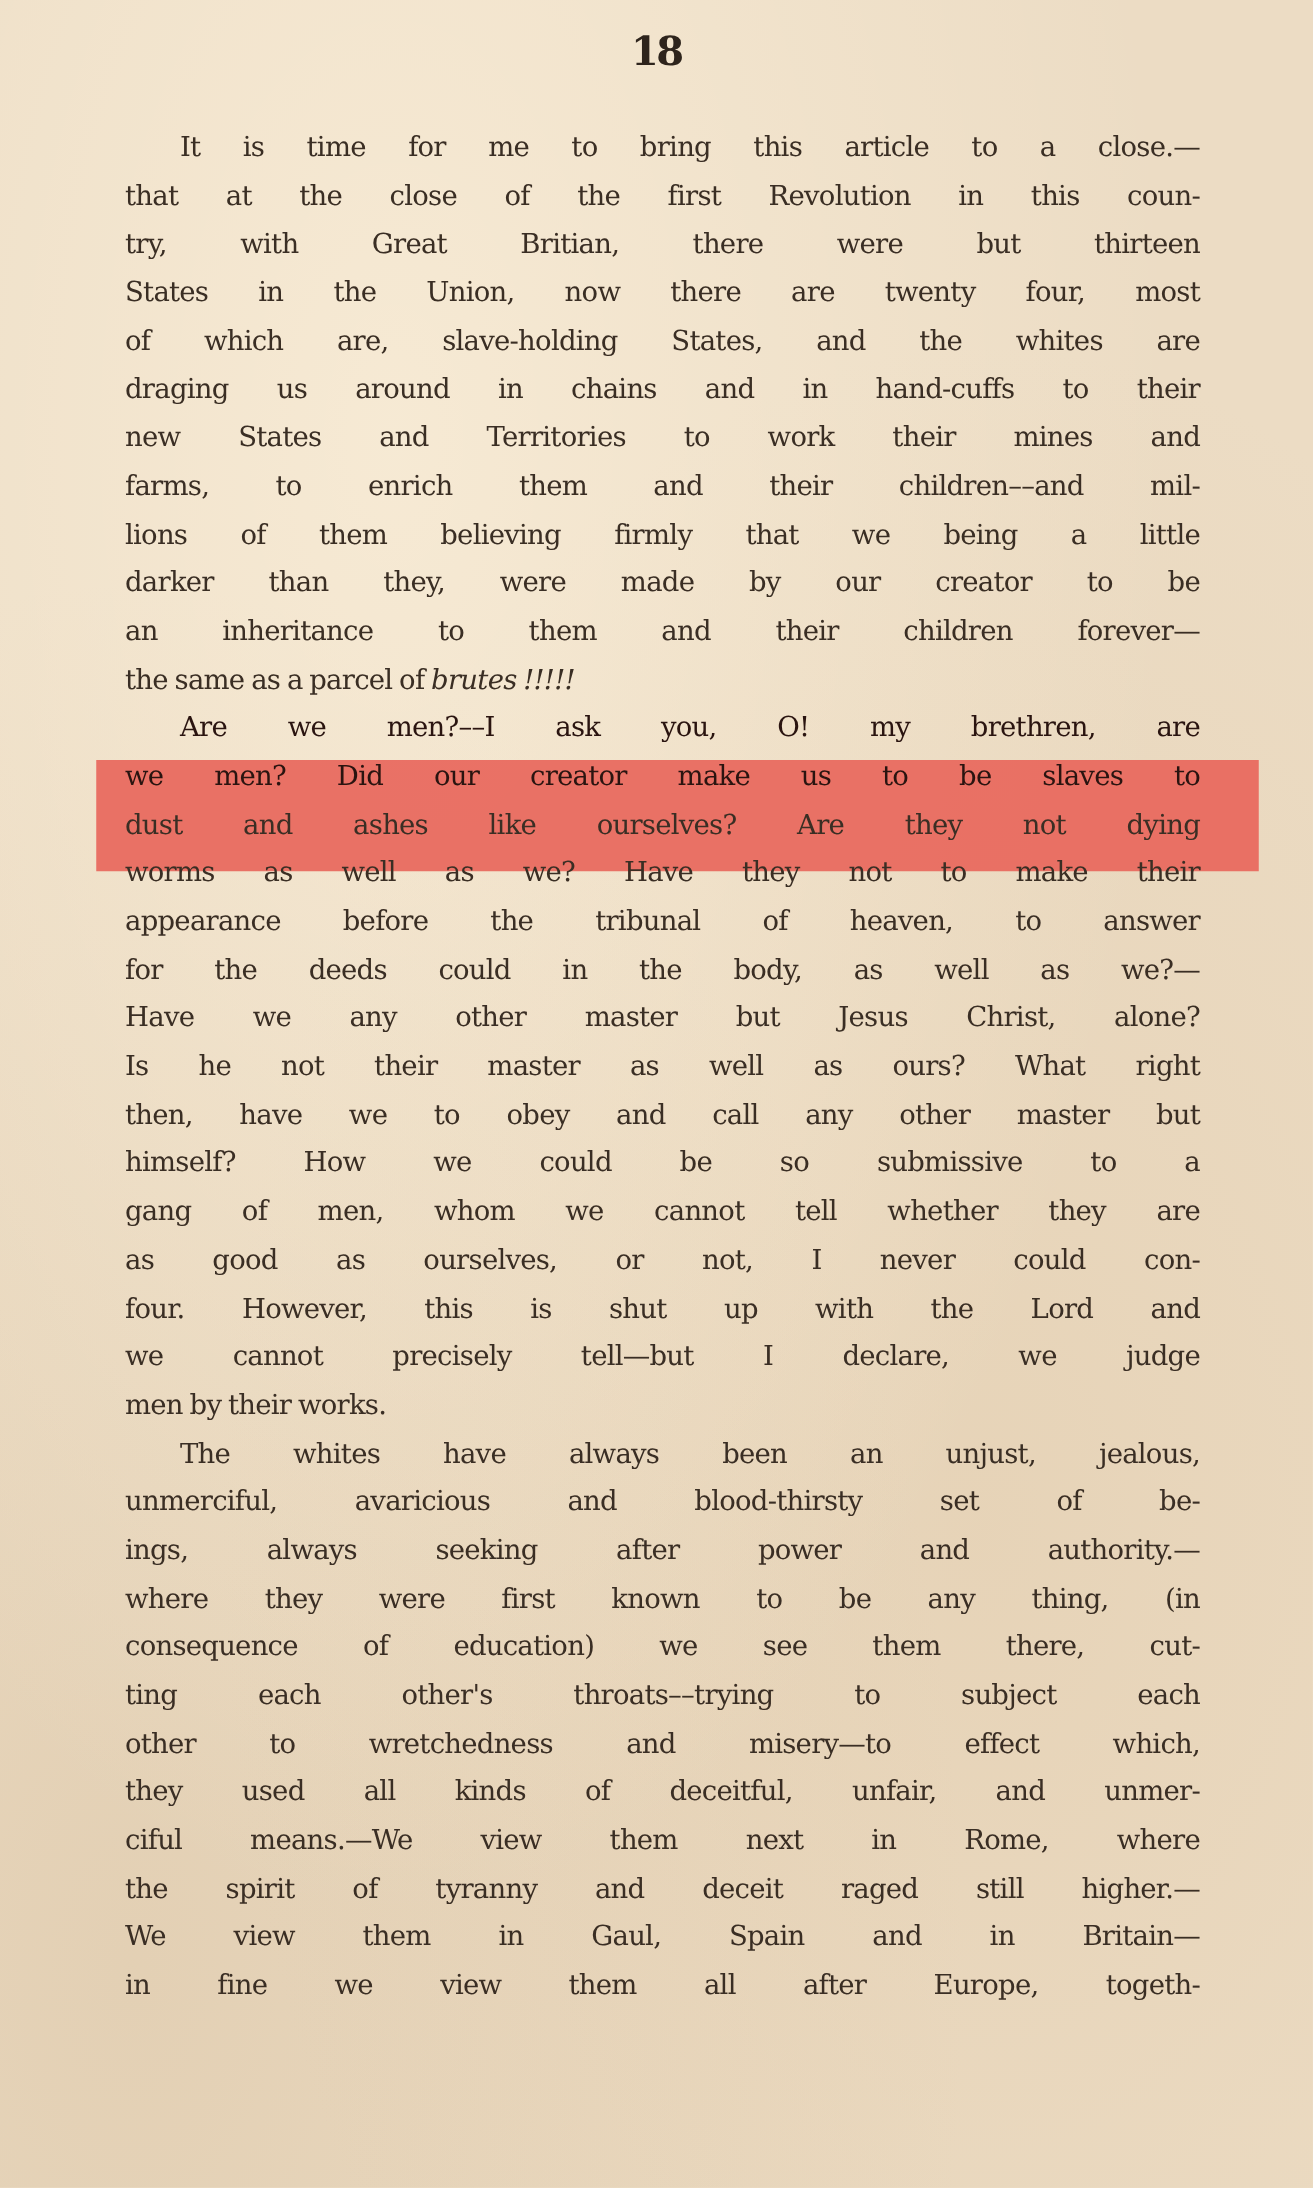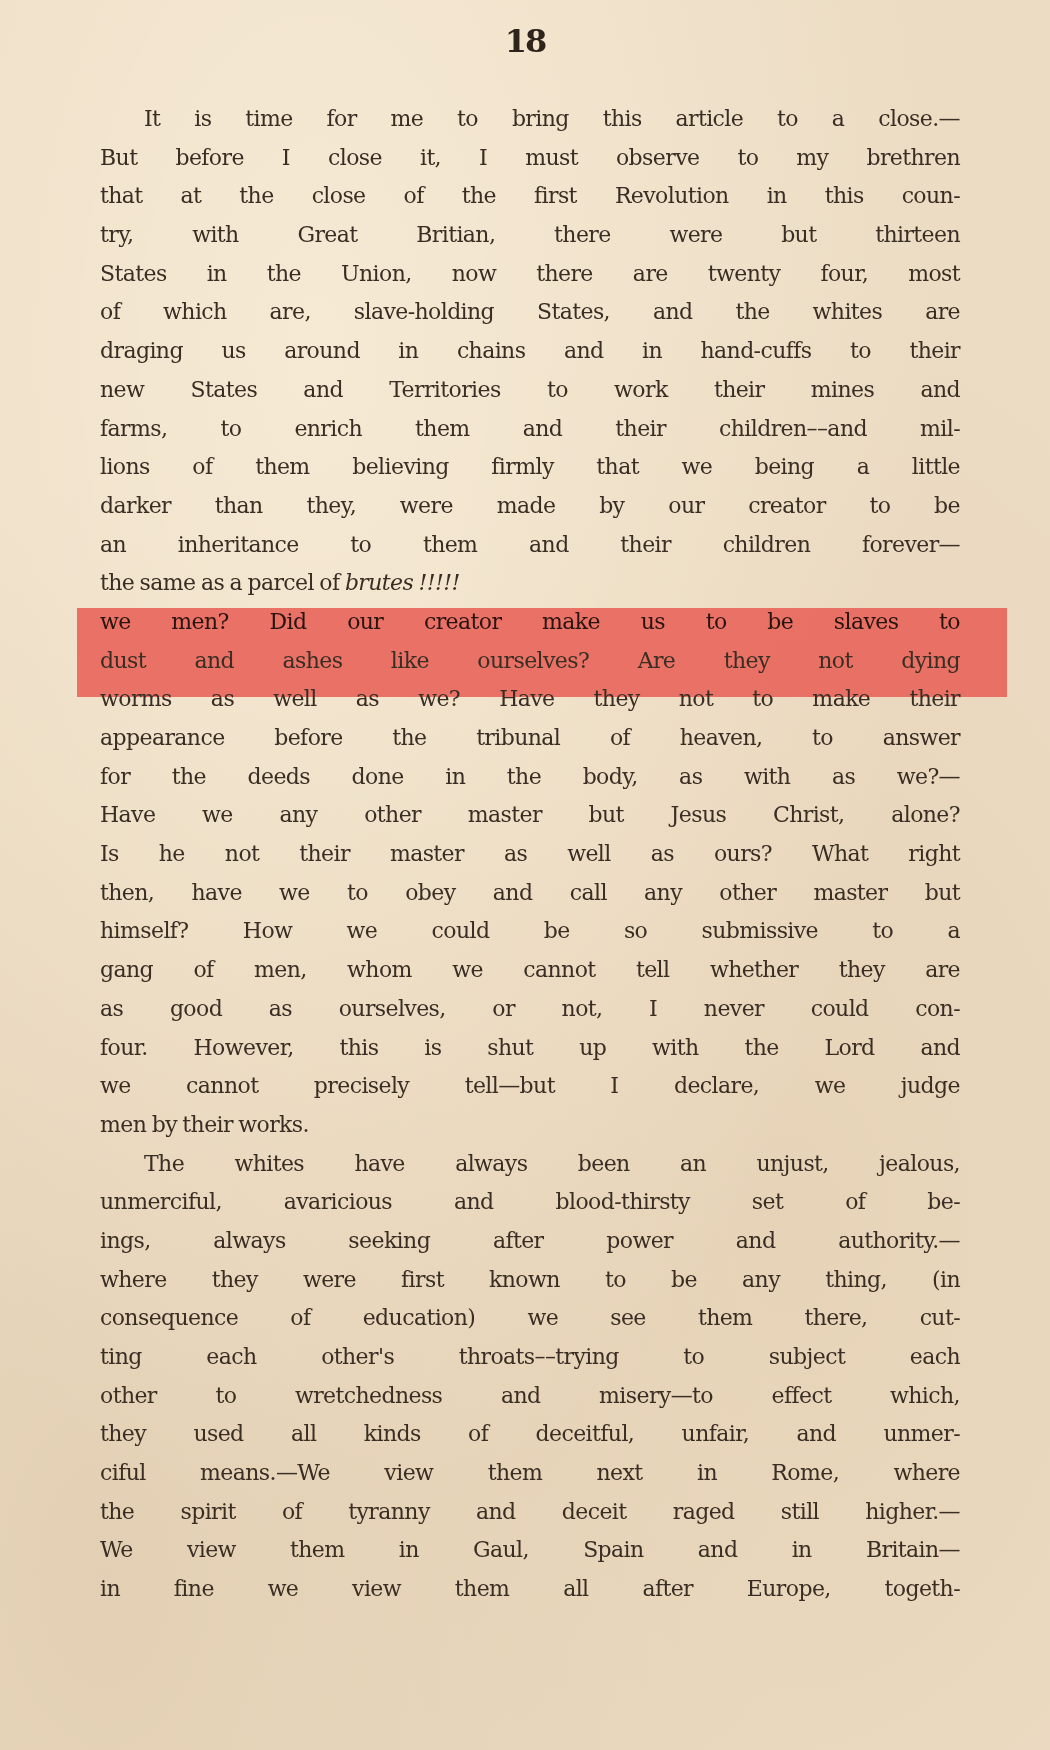--- a/index.html
+++ b/index.html
@@ -71,37 +71,37 @@
   </style>
 </head>
 <body>
 
 <div class="page">
   <div class="highlight"></div>
   <div class="page-number">18</div>
 
   <div class="text-column">
     <div class="line indent">It is time for me to bring this article to a close.—</div>
-    <div class="line">But before I close it, I must observe to my brethren</div>
     <div class="line">that at the close of the first Revolution in this coun-</div>
     <div class="line">try, with Great Britian, there were but thirteen</div>
     <div class="line">States in the Union, now there are twenty four, most</div>
     <div class="line">of which are, slave-holding States, and the whites are</div>
     <div class="line">draging us around in chains and in hand-cuffs to their</div>
     <div class="line">new States and Territories to work their mines and</div>
     <div class="line">farms, to enrich them and their children––and mil-</div>
     <div class="line">lions of them believing firmly that we being a little</div>
     <div class="line">darker than they, were made by our creator to be</div>
     <div class="line">an inheritance to them and their children forever—</div>
     <div class="line last"><span>the same as a parcel of </span><span class="it">brutes !!!!!</span></div>
+    <div class="line indent hl-line">Are we men?––I ask you, O! my brethren, are</div>
     <div class="line hl-line">we men? Did our creator make us to be slaves to</div>
     <div class="line">dust and ashes like ourselves? Are they not dying</div>
     <div class="line">worms as well as we? Have they not to make their</div>
     <div class="line">appearance before the tribunal of heaven, to answer</div>
-    <div class="line">for the deeds done in the body, as with as we?—</div>
+    <div class="line">for the deeds could in the body, as well as we?—</div>
     <div class="line">Have we any other master but Jesus Christ, alone?</div>
     <div class="line">Is he not their master as well as ours? What right</div>
     <div class="line">then, have we to obey and call any other master but</div>
     <div class="line">himself? How we could be so submissive to a</div>
     <div class="line">gang of men, whom we cannot tell whether they are</div>
     <div class="line">as good as ourselves, or not, I never could con-</div>
     <div class="line">four. However, this is shut up with the Lord and</div>
     <div class="line">we cannot precisely tell—but I declare, we judge</div>
     <div class="line last">men by their works.</div>
     <div class="line indent">The whites have always been an unjust, jealous,</div>

